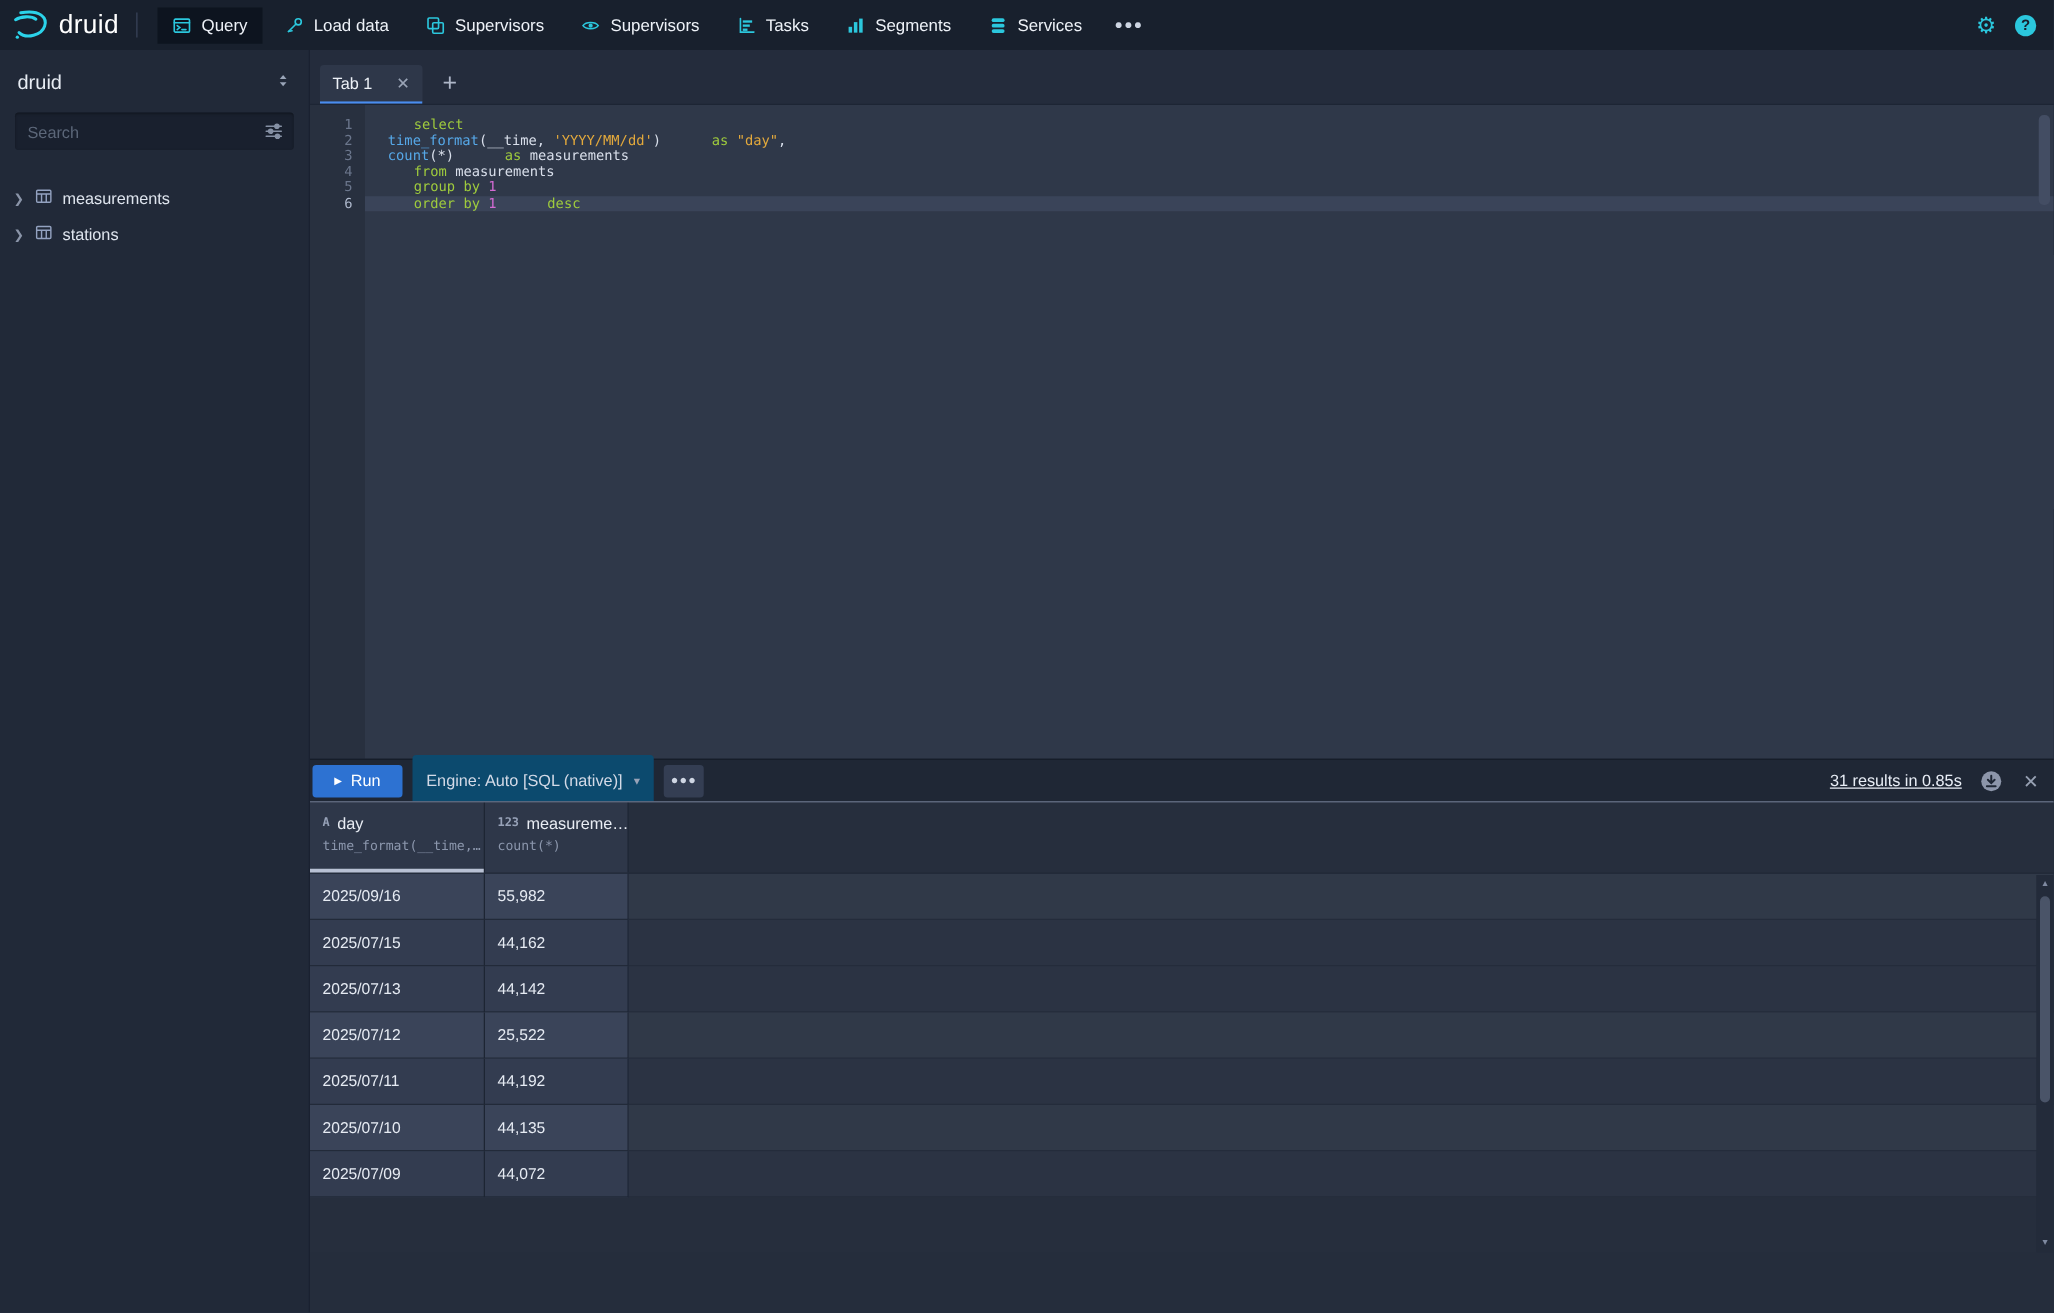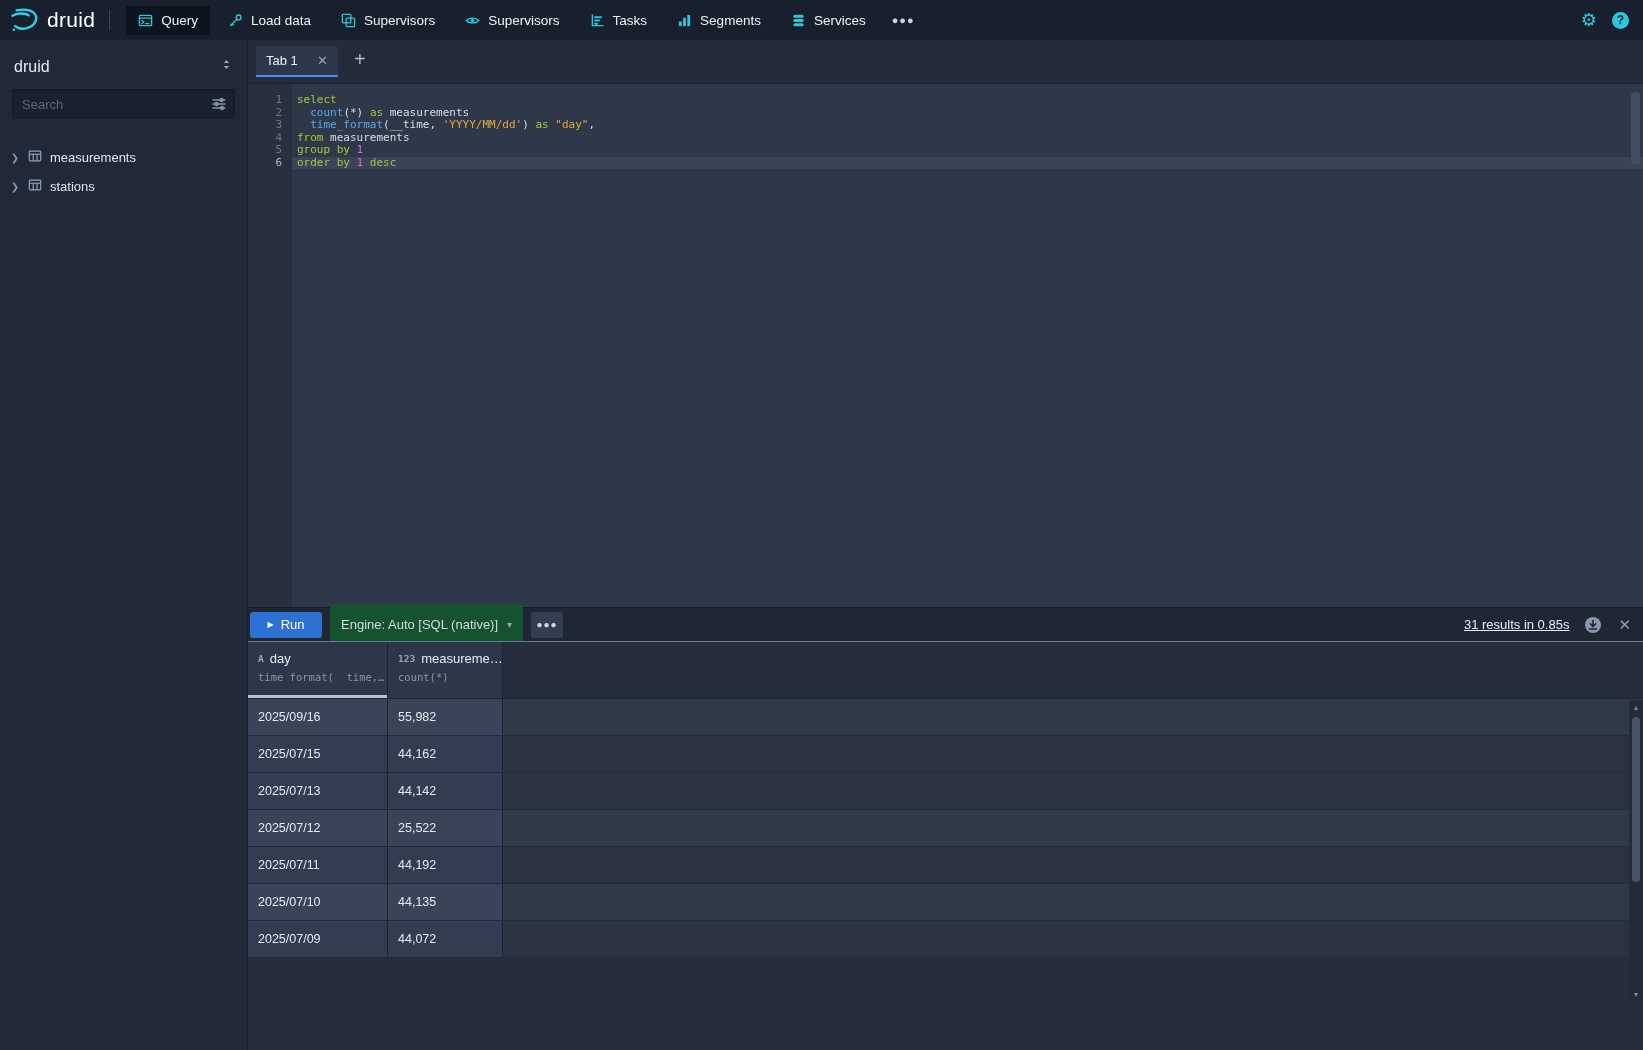--- a/index.html
+++ b/index.html
@@ -36,48 +36,48 @@
   .filter-icon { position:absolute; right:8px; top:7px; cursor:pointer; }
   .tree { margin-top:4px; }
   .tree-item { display:flex; align-items:center; height:29px; padding-left:10px; gap:8px;
                color:#dfe5ee; font-size:13px; cursor:pointer; }
   .chev { color:#8a94a8; font-size:10px; width:10px; text-align:center; }
 
   
   .main { position:absolute; left:248px; top:40px; right:0; bottom:0; background:#252d3c; }
 
   .tab-bar { position:absolute; top:0; left:0; right:0; height:44px; background:#242c3c;
-             display:flex; align-items:center; padding-left:8px; border-bottom:1px solid #1d2534; }
+             display:flex; align-items:flex-end; padding-left:8px; border-bottom:1px solid #1d2534; }
   .tab { height:31px; min-width:82px; background:#2e3749; border-radius:3px 3px 0 0;
          display:flex; align-items:center; justify-content:space-between; padding:0 10px; gap:12px;
          color:#edf1f7; font-size:13px; border-bottom:2px solid #4a8df0; cursor:pointer; }
   .tab-close { color:#9aa4b6; font-size:13px; cursor:pointer; }
   .tab-add { color:#aeb7c8; font-size:20px; margin:0 0 6px 16px; cursor:pointer; line-height:1; }
 
   
   .editor { position:absolute; top:44px; left:0; right:0; height:523px; background:#2f3849; cursor:text; }
   .gutter { position:absolute; left:0; top:0; bottom:0; width:44px; background:#28303f;
             color:#6b768c; font:11px/12.5px "DejaVu Sans Mono",monospace; text-align:right; padding-top:10px; }
   .gut-num { padding-right:10px; height:12.5px; }
   .gut-num.active { color:#aeb8cc; }
   .code { position:absolute; left:44px; top:0; right:0; bottom:0; padding-top:10px;
           font:11px/12.5px "DejaVu Sans Mono",monospace; color:#d9dfeb; }
   .code-line { padding-left:5px; white-space:pre; height:12.5px; }
   .code-line.active { background:rgba(180,200,255,0.09); }
-  .tok-kw { color:#9fcb3d; } .tok-fn { color:#56a8e8; } .tok-str { color:#e3a93c; }
+  .tok-kw { color:#9fcb3d;margin-left:34px; } .tok-fn { color:#56a8e8; } .tok-str { color:#e3a93c; }
   .tok-num { color:#d36bd3; } .tok-plain { color:#d9dfeb; }
   .ed-scroll { position:absolute; right:3px; top:8px; width:9px; height:72px; background:#434d63; border-radius:4px; cursor:pointer; }
 
   
   .run-bar { position:absolute; top:567px; left:0; right:0; height:34px; background:#1f2735;
              display:flex; align-items:center; padding:0 12px 0 2px; border-top:1px solid #161d29; }
   .run-btn { display:flex; align-items:center; justify-content:center; gap:7px; width:72px; height:26px;
              background:#2d72d2; border-radius:3px; color:#fff; font-size:13px; cursor:pointer; }
   .run-play { font-size:8px; }
-  .engine-btn { display:flex; align-items:center; gap:9px; height:42px; background:#14532d;
+  .engine-btn { display:flex; align-items:center; gap:9px; height:42px; background:#0c4a6e;
                 border-radius:3px; padding:0 11px; margin-left:8px; color:#d4dae7; font-size:13px; cursor:pointer; }
   .engine-caret { color:#98a3b8; font-size:10px; }
   .more-btn { display:flex; align-items:center; justify-content:center; width:32px; height:26px;
               background:#343e53; border-radius:3px; margin-left:8px; color:#cfd6e3; font-size:10px;
               letter-spacing:1px; cursor:pointer; }
   .run-spacer { flex:1; }
   .run-status { color:#e9eef6; font-size:13px;text-decoration:underline; }
   .dl-icon { margin-left:15px; cursor:pointer; display:flex; }
   .run-close { margin-left:16px; color:#97a1b3; font-size:15px; cursor:pointer; }
 
@@ -263,22 +263,22 @@
     <div class="gutter">
         <div class="gut-num">1</div>
         <div class="gut-num">2</div>
         <div class="gut-num">3</div>
         <div class="gut-num">4</div>
         <div class="gut-num">5</div>
         <div class="gut-num active">6</div>
       </div>
     <div class="code">
         <div class="code-line"><span class="tok-kw">select</span></div>
+        <div class="code-line"><span class="tok-plain">  </span><span class="tok-fn">time_format</span><span class="tok-plain">(__time, </span><span class="tok-str">'YYYY/MM/dd'</span><span class="tok-plain">) </span><span class="tok-kw">as</span><span class="tok-plain"> </span><span class="tok-str">"day"</span><span class="tok-plain">,</span></div>
         <div class="code-line"><span class="tok-plain">  </span><span class="tok-fn">count</span><span class="tok-plain">(*) </span><span class="tok-kw">as</span><span class="tok-plain"> measurements</span></div>
-        <div class="code-line"><span class="tok-plain">  </span><span class="tok-fn">time_format</span><span class="tok-plain">(__time, </span><span class="tok-str">'YYYY/MM/dd'</span><span class="tok-plain">) </span><span class="tok-kw">as</span><span class="tok-plain"> </span><span class="tok-str">"day"</span><span class="tok-plain">,</span></div>
         <div class="code-line"><span class="tok-kw">from</span><span class="tok-plain"> measurements</span></div>
         <div class="code-line"><span class="tok-kw">group by</span><span class="tok-plain"> </span><span class="tok-num">1</span></div>
         <div class="code-line active"><span class="tok-kw">order by</span><span class="tok-plain"> </span><span class="tok-num">1</span><span class="tok-plain"> </span><span class="tok-kw">desc</span></div>
       </div>
     <div class="ed-scroll"></div>
   </div>
 
   <div class="run-bar">
     <div class="run-btn">
       <span class="run-play">▶</span>

